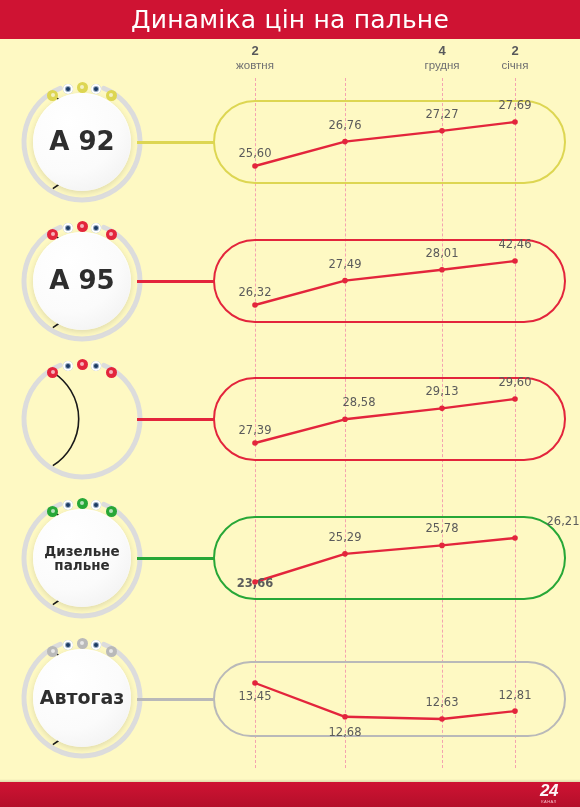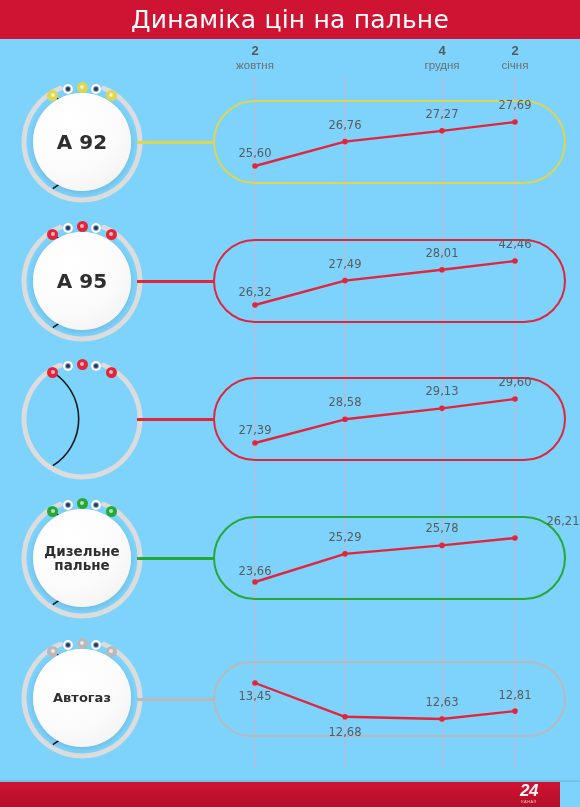--- a/index.html
+++ b/index.html
@@ -3,37 +3,36 @@
 <meta charset="utf-8">
 <style>
   html,body{margin:0;padding:0;}
   body{
     width:580px;height:807px;
     background:#ffffff;
     font-family:"Liberation Sans","DejaVu Sans",sans-serif;
     overflow:hidden;
     position:relative;
   }
-  #infographic{position:relative;width:580px;height:807px;overflow:hidden;background:#7dd3fc;}
+  #infographic{position:relative;width:580px;height:807px;overflow:hidden;background:#fef9c3;}
 
   
   .topbar{
     position:absolute;left:0;top:0;width:580px;height:39px;
     background:#cf1333;
   }
   .topbar .title{
     position:absolute;left:0;top:0;width:580px;height:39px;
     display:flex;align-items:center;justify-content:center;
     color:#ffffff;font-size:25px;font-weight:400;letter-spacing:.2px;
     font-family:"DejaVu Sans","Liberation Sans",sans-serif;
   }
   .bottombar{
-    position:absolute;left:0;bottom:0;width:524px;height:25px;
+    position:absolute;left:0;bottom:0;width:580px;height:25px;
     background:linear-gradient(180deg,#cf1333 0%,#b40f2a 100%);
-    padding-left:36px;
   }
   .bottombar-shadow{
     position:absolute;left:0;bottom:25px;width:580px;height:3px;
     background:linear-gradient(180deg,rgba(0,0,0,0) 0%,rgba(0,0,0,.12) 100%);
   }
   .logo24{
     position:absolute;right:8px;bottom:3px;
     width:46px;height:22px;
     display:flex;flex-direction:column;align-items:center;justify-content:center;
     color:#fff;line-height:1;
@@ -75,24 +74,24 @@
   .badge .inner{
     position:absolute;left:17px;top:17px;width:98px;height:98px;border-radius:50%;
     background:radial-gradient(circle at 36% 30%,#ffffff 0%,#fbfbfb 55%,#ededed 100%);
     box-shadow:0 2px 6px rgba(0,0,0,.13), inset 0 1px 2px rgba(255,255,255,.9);
     display:flex;align-items:center;justify-content:center;text-align:center;
   }
   .badge .inner span{
     color:#2e2e2e;font-weight:bold;line-height:1.05;
     font-family:"DejaVu Sans","Liberation Sans",sans-serif;
   }
-  .badge.sz-lg .inner span{font-size:20px;}
+  .badge.sz-lg .inner span{font-size:26px;}
   .badge.sz-md .inner span{font-size:23px;}
   .badge.sz-sm .inner span{font-size:13.5px;}
-  .badge.sz-xs .inner span{font-size:13px;}
+  .badge.sz-xs .inner span{font-size:19px;}
 
   .dot{position:absolute;border-radius:50%;}
   .dot.accent{width:11px;height:11px;}
   .dot.accent::after{
     content:"";position:absolute;left:50%;top:50%;width:4px;height:4px;
     transform:translate(-50%,-50%);border-radius:50%;background:rgba(255,255,255,.65);
   }
   .dot.navy{
     width:10px;height:10px;background:#8fa4bd;
     box-shadow:inset 0 0 0 2px #ffffff;
@@ -233,21 +232,21 @@
         <div class="chartwrap">
           <svg width="580" height="140" viewBox="0 0 580 140" style="position: absolute; left: 0px; top: 0px;">
             <polyline points="255,90.00 345,66.31 442,55.36 515,46.00" fill="none" stroke="#e3253c" stroke-width="2.4" stroke-linejoin="round" stroke-linecap="round"></polyline>
             <circle cx="255" cy="90.00" r="2.8" fill="#e3253c"></circle>
             <circle cx="345" cy="66.31" r="2.8" fill="#e3253c"></circle>
             <circle cx="442" cy="55.36" r="2.8" fill="#e3253c"></circle>
             <circle cx="515" cy="46.00" r="2.8" fill="#e3253c"></circle>
           </svg>
         </div>
         <div class="vlabel" style="left: 255px; top: 70px;">27,39</div>
-        <div class="vlabel" style="left: 345px; top: 42.3077px;">28,58</div>
+        <div class="vlabel" style="left: 359px; top: 42.3077px;">28,58</div>
         <div class="vlabel" style="left: 442px; top: 31.3575px;">29,13</div>
         <div class="vlabel" style="left: 515px; top: 22px;">29,60</div>
       </div>
       <div class="row" style="top: 492px; height: 132px;">
         <div class="badge sz-sm">
           <div class="outer-ring"><svg width="132" height="132" viewBox="0 0 132 132">
               <path d="M 87.73 12.22 A 58 58 0 1 1 44.27 12.22" fill="none" stroke="#dcdcdc" stroke-width="5" stroke-linecap="round"></path>
               <path d="M 36.85 19.36 A 55 55 0 0 1 36.85 112.64" fill="none" stroke="#1a1a1a" stroke-width="1.6"></path>
             </svg></div>
           <div class="inner">
@@ -263,21 +262,21 @@
         <div class="pill r-lg" style="left: 213px; top: 24px; width: 353px; height: 84px; border-color: rgb(39, 167, 55);"></div>
         <div class="chartwrap">
           <svg width="580" height="140" viewBox="0 0 580 140" style="position: absolute; left: 0px; top: 0px;">
             <polyline points="255,90.00 345,61.87 442,53.42 515,46.00" fill="none" stroke="#e3253c" stroke-width="2.4" stroke-linejoin="round" stroke-linecap="round"></polyline>
             <circle cx="255" cy="90.00" r="2.8" fill="#e3253c"></circle>
             <circle cx="345" cy="61.87" r="2.8" fill="#e3253c"></circle>
             <circle cx="442" cy="53.42" r="2.8" fill="#e3253c"></circle>
             <circle cx="515" cy="46.00" r="2.8" fill="#e3253c"></circle>
           </svg>
         </div>
-        <div class="vlabel" style="left: 255px; top: 72px;">23,66</div>
+        <div class="vlabel" style="left: 255px; top: 84px; font-weight: bold;">23,66</div>
         <div class="vlabel" style="left: 345px; top: 37.8745px;">25,29</div>
         <div class="vlabel" style="left: 442px; top: 29.4196px;">25,78</div>
         <div class="vlabel" style="left: 515px; top: 22px; margin-left: 48px;">26,21</div>
       </div>
       <div class="row" style="top: 632px; height: 132px;">
         <div class="badge sz-xs">
           <div class="outer-ring"><svg width="132" height="132" viewBox="0 0 132 132">
               <path d="M 87.73 12.22 A 58 58 0 1 1 44.27 12.22" fill="none" stroke="#dcdcdc" stroke-width="5" stroke-linecap="round"></path>
               <path d="M 36.85 19.36 A 55 55 0 0 1 36.85 112.64" fill="none" stroke="#1a1a1a" stroke-width="1.6"></path>
             </svg></div>

